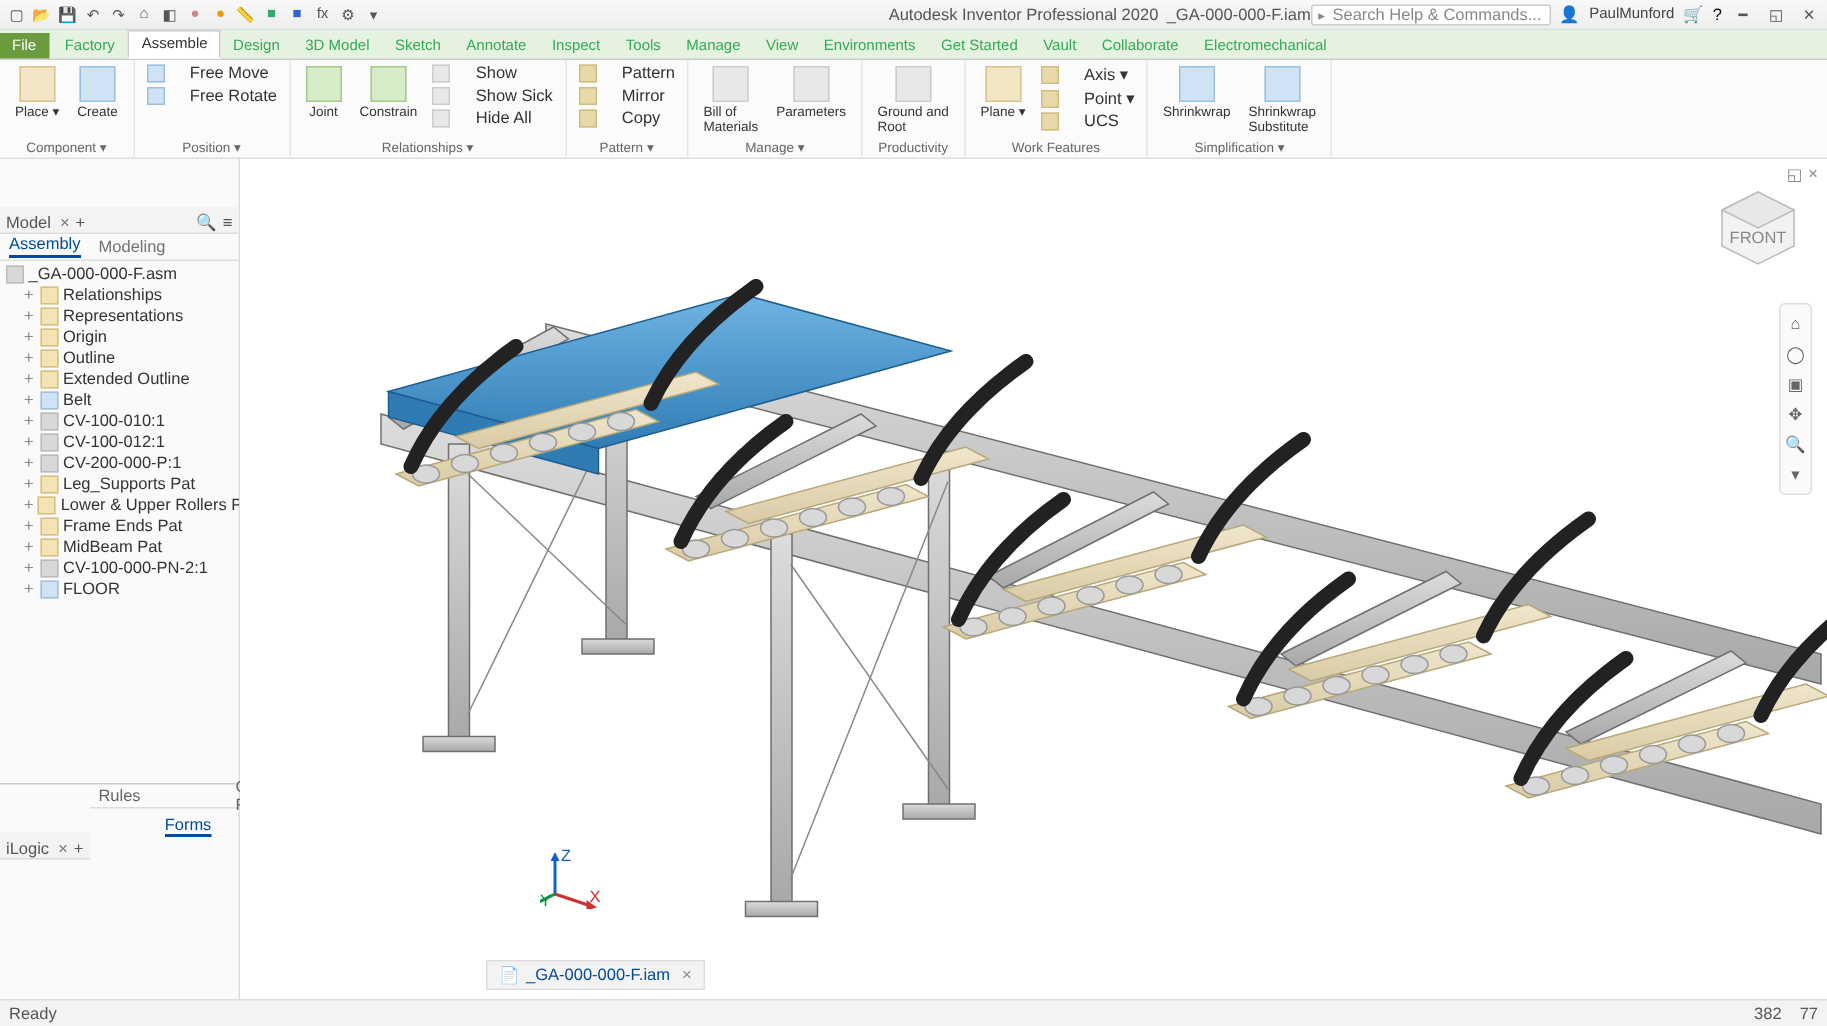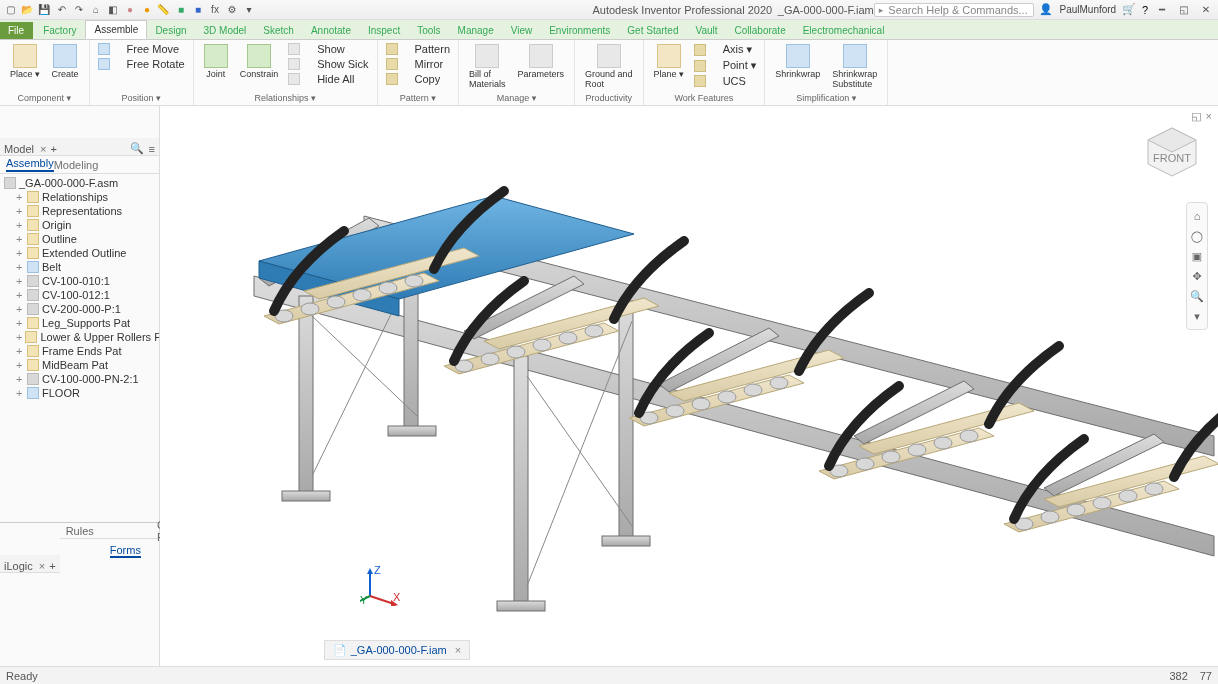--- a/index.html
+++ b/index.html
@@ -35,21 +35,21 @@
 .bigbtn .ico.blue,.smallbtn .ico.blue{background:#cfe3f5;border-color:#9ec0e0;}
 .bigbtn .ico.grey,.smallbtn .ico.grey{background:#e8e8e8;border-color:#ccc;}
 .bigbtn .ico.green,.smallbtn .ico.green{background:#d6ecc8;border-color:#a5c78c;}
 
 
 .workspace { flex:1; display:flex; min-height:0; }
 .leftcol { width: 160px; display:flex; flex-direction:column; border-right:1px solid #ddd; background:#fafafa; }
 .browserhdr { height:18px; display:flex; align-items:flex-end; gap:4px; padding:0 4px; border-bottom:1px solid #ddd; background:#f3f3f3; font-size:10px; color:#555;margin-top:32px; }
 .browserhdr .x { margin-left:2px; color:#777; }
 .browserhdr .srch { margin-left:auto; width:14px; height:14px; display:flex; align-items:center; justify-content:center; color:#777; }
-.tabsInner { height:18px; display:flex; align-items:center; gap:0; padding:0 6px; border-bottom:1px solid #ddd; font-size:10px; }
+.tabsInner { height:18px; display:flex; align-items:center; gap:12px; padding:0 6px; border-bottom:1px solid #ddd; font-size:10px; }
 .tabsInner span { color:#717171; }
 .tabsInner span.active { color:#004a9f; border-bottom:2px solid #004a9f; padding-bottom:1px; }
 .tree { flex:1; overflow:auto; padding:2px 0; }
 .tree .node { display:flex; align-items:center; gap:3px; padding:1px 4px; font-size:10px; color:#333; white-space:nowrap; }
 .tree .node .tico { width:12px; height:12px; background:#f2e4b5; border:1px solid #d7c07d; flex-shrink:0; }
 .tree .node .tico.asm { background:#d8d8d8; border-color:#bbb; }
 .tree .node .tico.part { background:#cfe3f5; border-color:#9ec0e0; }
 .tree .node.indent1 { padding-left:16px; }
 
 .logicpane { height:144px; border-top:1px solid #ccc; display:flex; flex-direction:row; }

